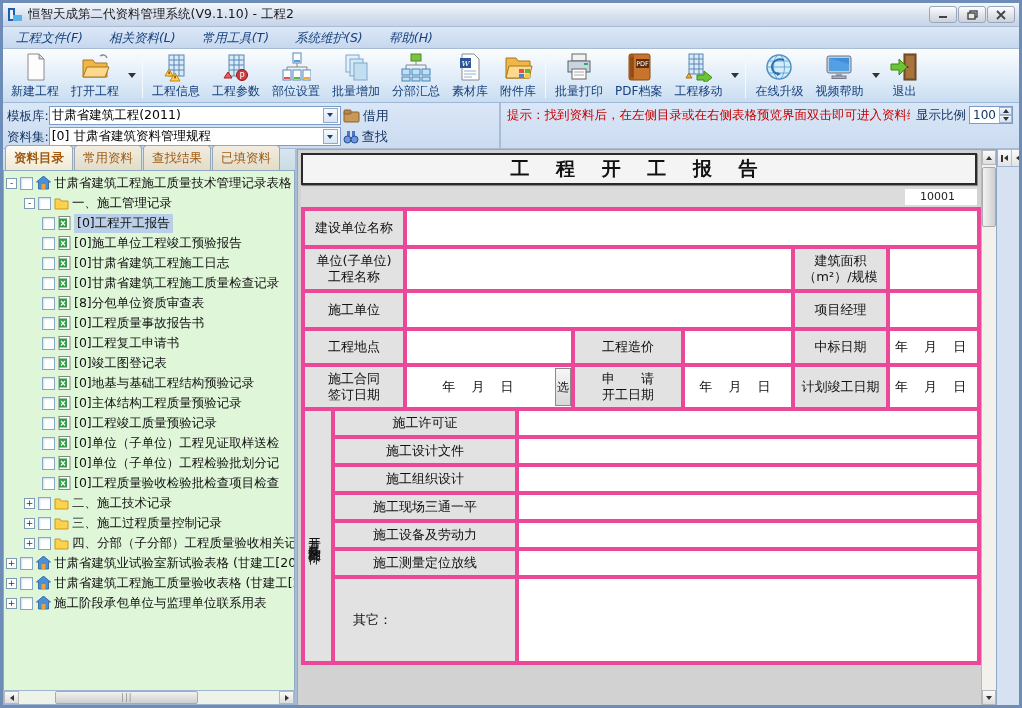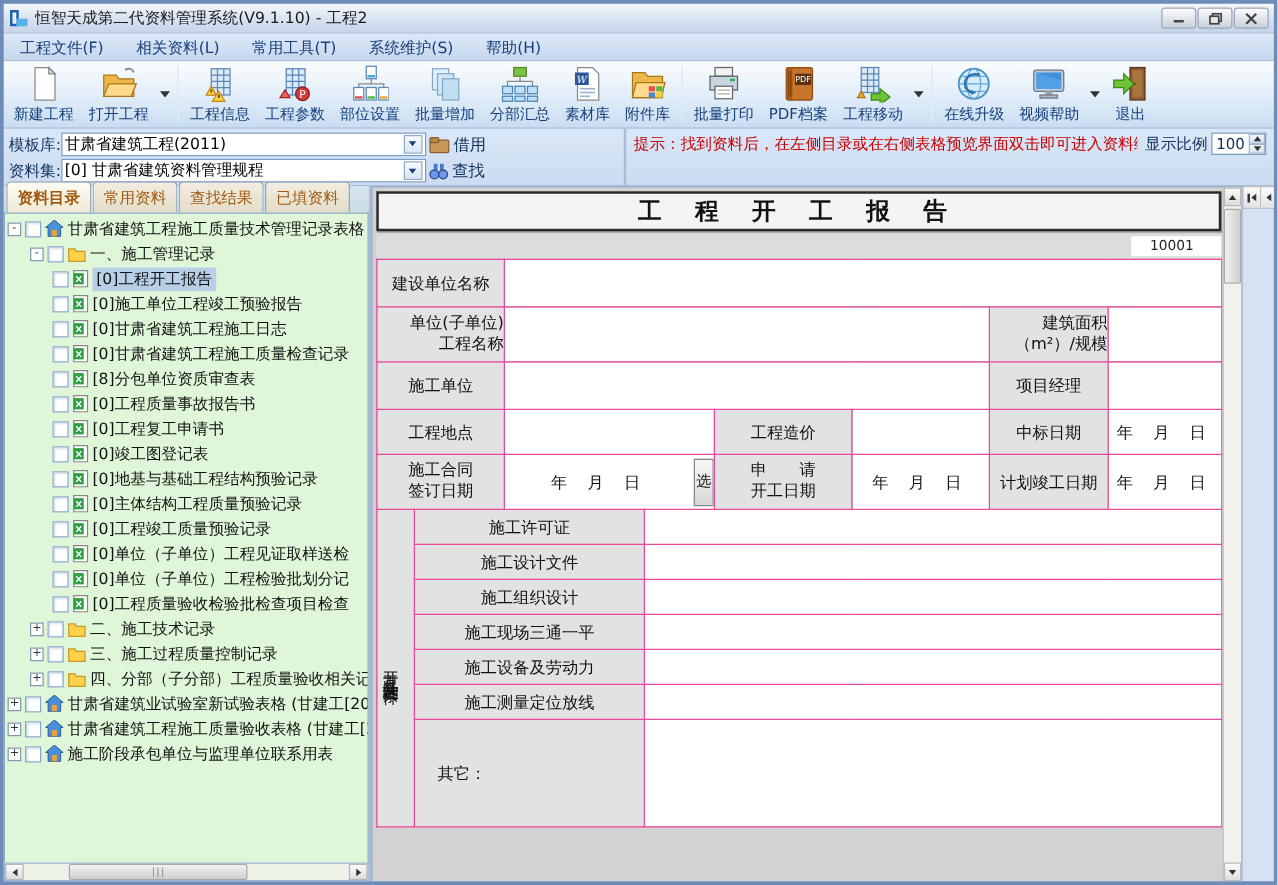--- a/index.html
+++ b/index.html
@@ -12,21 +12,21 @@
               background:linear-gradient(#F4F8FC,#D7E1F0 55%,#C7D4E8); padding:0 4px;
               border-bottom:1px solid #A9BCD6; }
   .titlebar .title { font-size:12.5px; color:#1A1A1A; flex:1; white-space:nowrap; overflow:hidden; }
   .winbtns { display:flex; gap:1px; }
   .winbtn { width:28px; height:17px; border:1px solid #9AA7B8; border-radius:3px;
             background:linear-gradient(#FDFDFD,#E2E6EC 50%,#CBD2DC); display:flex;
             align-items:center; justify-content:center; }
 
   
   .menubar { height:22px; flex:0 0 22px; display:flex; align-items:flex-start;
-             background:linear-gradient(#DCE8F7,#C6D7EE); border-bottom:1px solid #A9BCD6; }
+             background:linear-gradient(#DCE8F7,#C6D7EE); border-bottom:1px solid #A9BCD6;font-style:italic; }
   .menuitem { font-size:12.5px; color:#16407C; padding:0 13px; line-height:22px; white-space:nowrap; }
 
   
   .toolbar { height:54px; flex:0 0 54px; display:flex; align-items:stretch;
              background:linear-gradient(#FBFDFE,#DEEBF8 60%,#C9DDF1);
              border-bottom:1px solid #9FB8D8; padding:1px 2px; }
   .tbtn { display:flex; flex-direction:column; align-items:center; justify-content:center;
           padding:1px 6px; gap:1px; }
   .tbtn .lbl { font-size:12px; color:#16407C; white-space:nowrap; }
   .tsep { width:1px; background:#A8C0DC; border-right:1px solid #F4F9FD; margin:3px 3px; }
@@ -92,26 +92,26 @@
   .preview { flex:1; background:#D2D2D2; display:flex; min-height:0; border:1px solid #8FA8C4; border-bottom:none; }
   .sheet { flex:1; padding:3px 0 0 3px; overflow:hidden; }
   .formtitle { width:676px; border:2px solid #2A2A2A; background:#F4F4F4; height:32px; display:flex;
                align-items:center; justify-content:center; font-size:19px; font-weight:bold;
                letter-spacing:10px; color:#111; box-shadow:1px 1px 0 #888; }
   .numstrip { width:676px; height:20px; background:#DCDCDC; display:flex; justify-content:flex-end;
               align-items:center; margin-top:2px; }
   .numbox { width:72px; height:16px; background:#fff; font-size:11px; color:#222; padding-right:22px;
             text-align:right; line-height:16px; }
   table.form { border-collapse:collapse; width:676px; table-layout:fixed; }
-  table.form td { border:1px solid #ec4899; font-size:13px; color:#111; overflow:hidden; }
+  table.form td { border:4px solid #ec4899; font-size:13px; color:#111; overflow:hidden; }
   td.lab { background:#E2E2E2; text-align:center; }
   td.dat { background:#fff; }
   td.date { background:#fff; text-align:center; letter-spacing:6px; }
   .pre { white-space:pre-line; line-height:1.25; }
-  .r1 td{height:38px;} .r2 td{height:44px;text-align:right;} .r3 td{height:38px;} .r4 td{height:36px;}
+  .r1 td{height:38px;} .r2 td{height:44px;} .r3 td{height:38px;} .r4 td{height:36px;}
   .r5 td{height:44px;} .rc td{height:28px;} .ro td{height:86px;}
   td.vert { background:#E2E2E2; writing-mode:vertical-rl; text-orientation:upright;
             text-align:center; letter-spacing:2px; padding:6px 0; font-size:13px; vertical-align:bottom; }
   .datecell { display:flex; align-items:center; height:100%; }
   .datecell .dt { flex:1; text-align:center; letter-spacing:6px; }
   .selbtn { width:16px; height:38px; background:linear-gradient(#F6F6F6,#D8D8D8); border:1px solid #8A8A8A;
             font-size:12px; display:flex; align-items:center; justify-content:center; }
   td.otherlab { background:#E2E2E2; vertical-align:middle; padding-left:18px; }
 
   .vscroll { width:15px; flex:0 0 15px; background:#F2F1EC; border-left:1px solid #B8B8B8;

